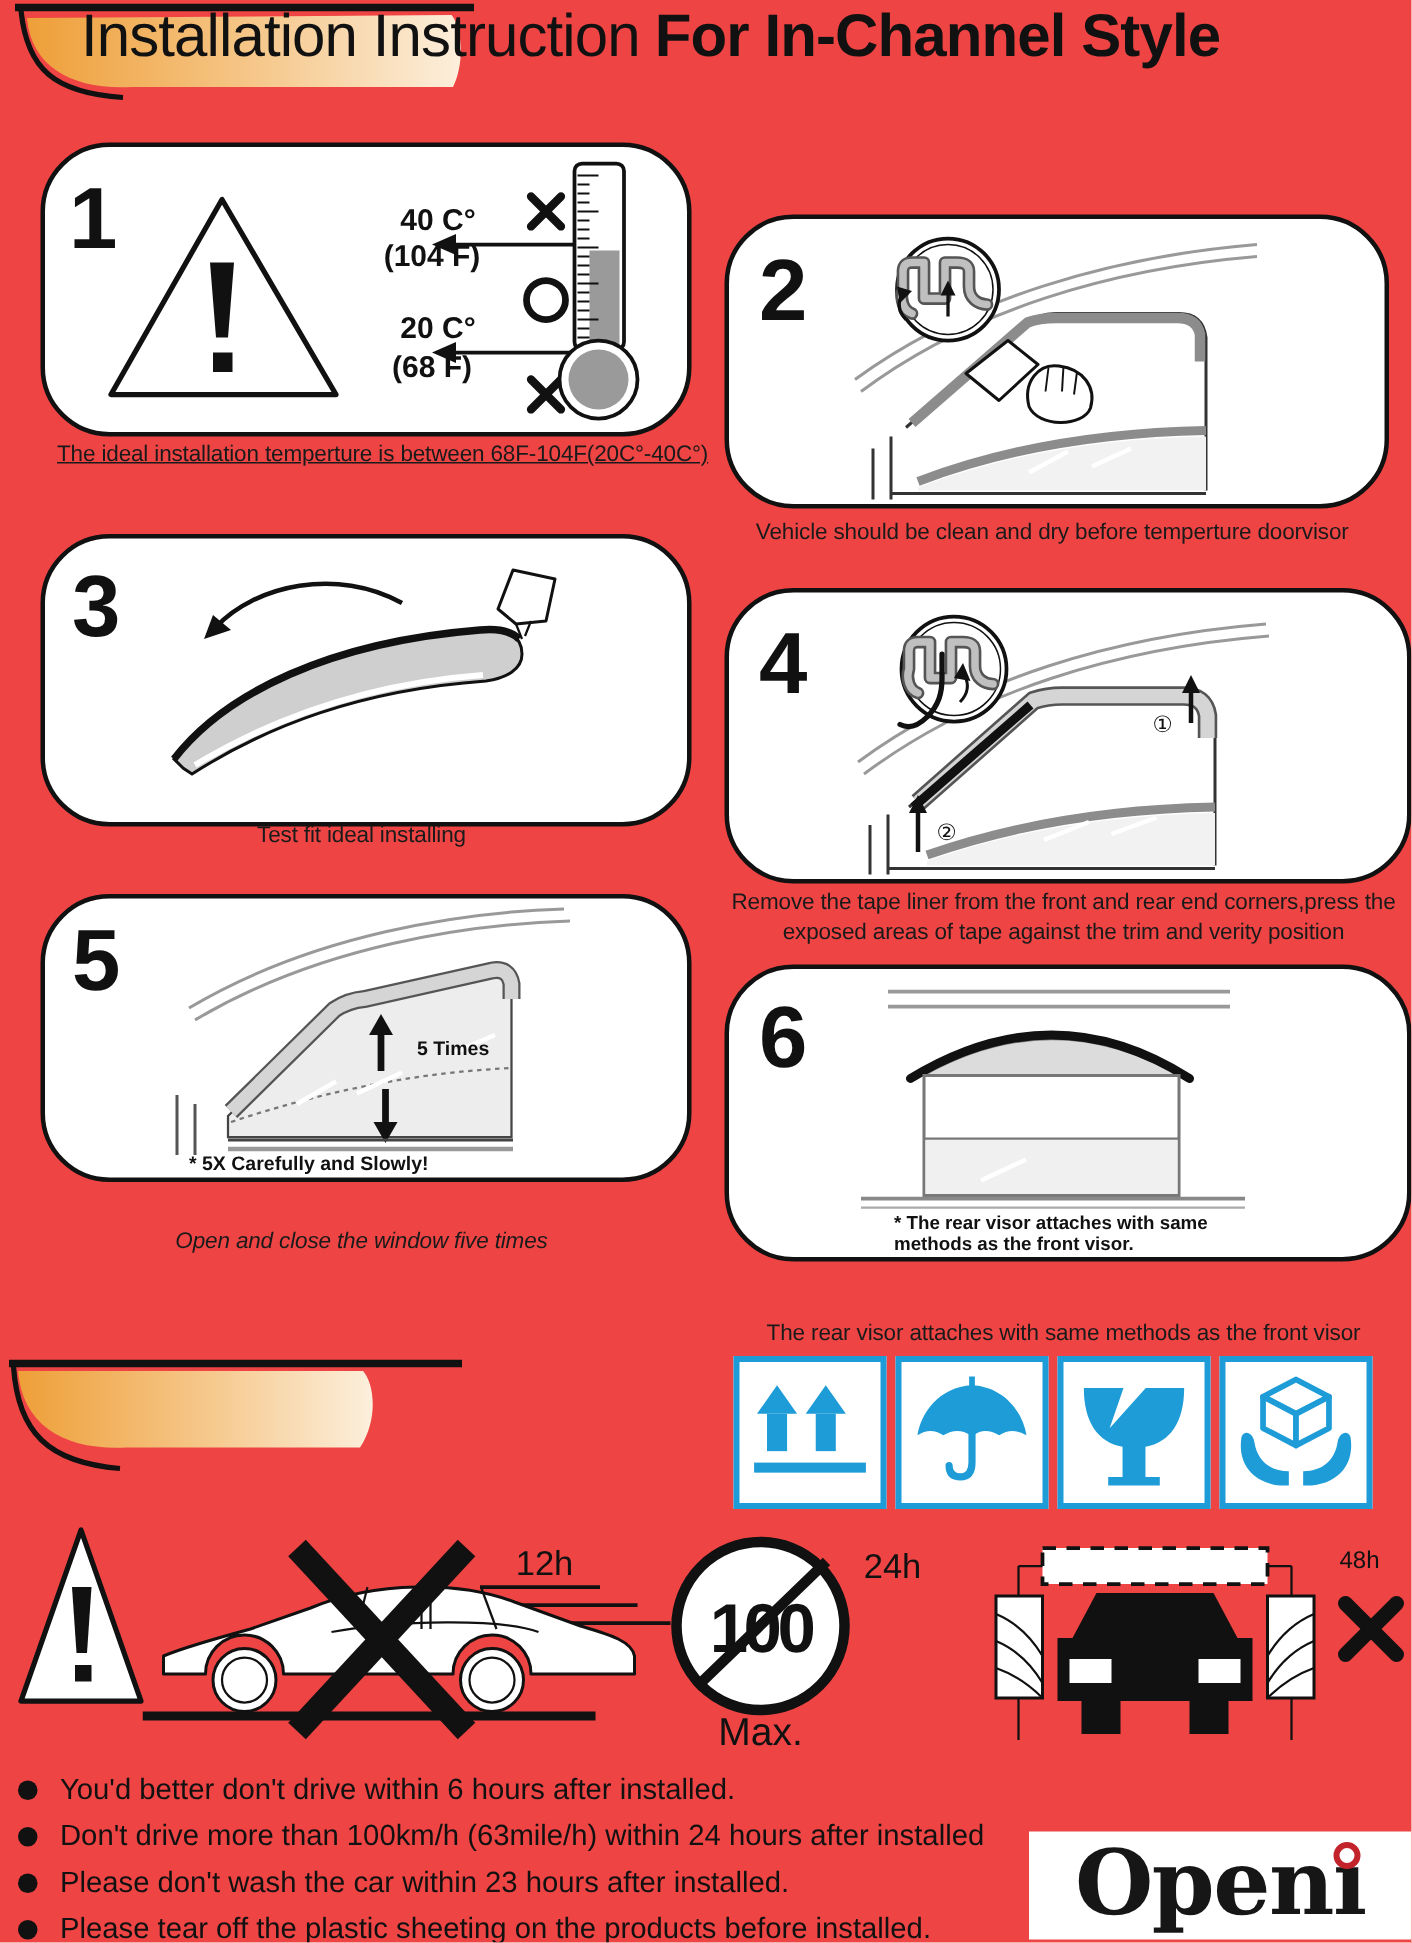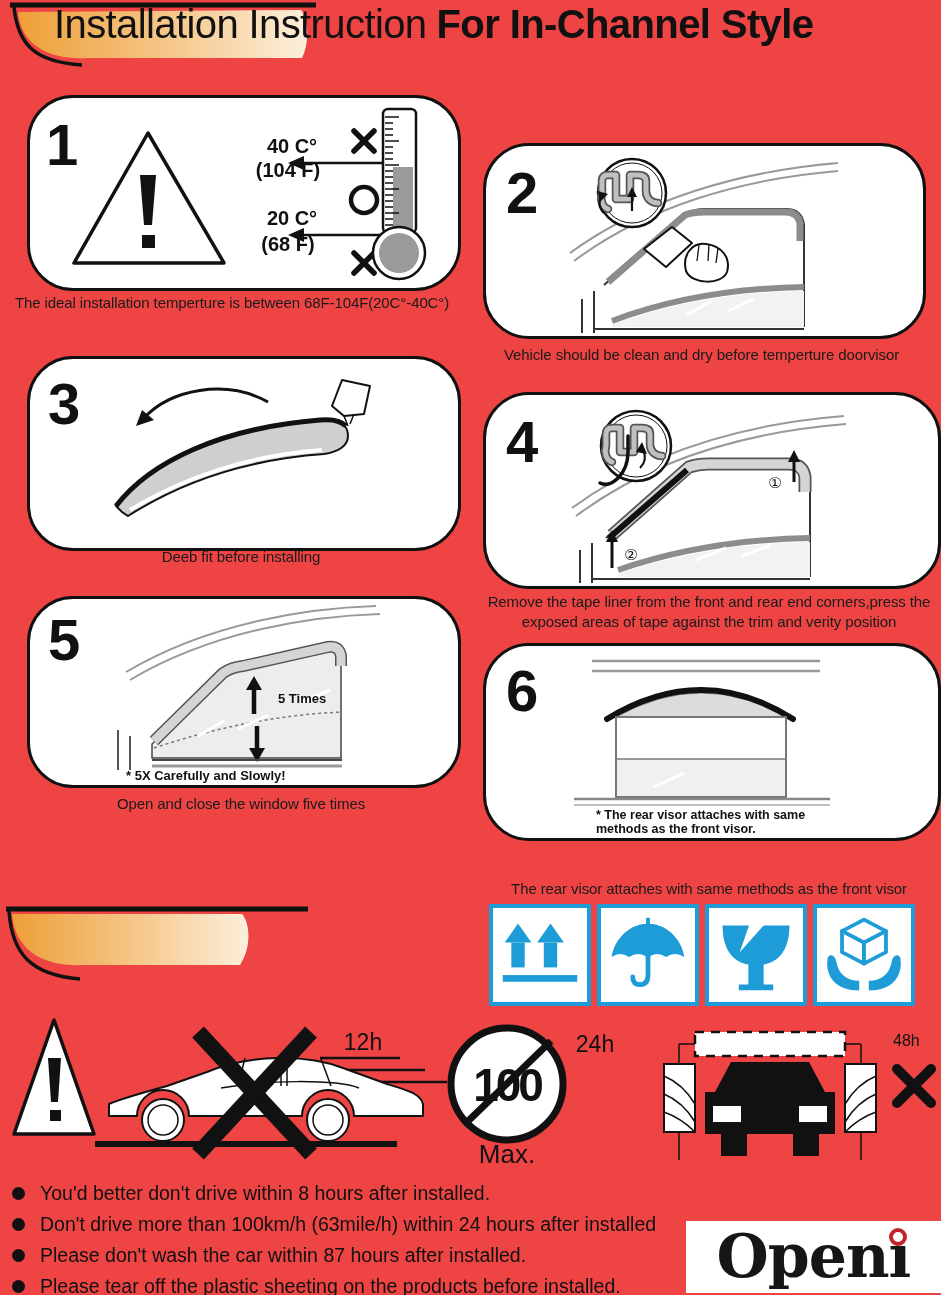--- a/index.html
+++ b/index.html
@@ -91,21 +91,21 @@
       </g>
       <g>
         <rect x="353" y="8" width="33" height="124" rx="5" fill="#fff" stroke="#111" stroke-width="2.5"></rect>
         <rect x="363" y="66" width="20" height="72" fill="#9a9a9a"></rect>
         <path d="M355 16 h14 M355 22 h8 M355 28 h8 M355 34 h8 M355 40 h14 M355 46 h8 M355 52 h8 M355 58 h8 M355 64 h14 M355 70 h8 M355 76 h8 M355 82 h8 M355 88 h14 M355 94 h8 M355 100 h8 M355 106 h8 M355 112 h14 M355 118 h8 M355 124 h8" stroke="#111" stroke-width="1.3"></path>
         <circle cx="369" cy="152" r="26" fill="#fff" stroke="#111" stroke-width="2.5"></circle>
         <circle cx="369" cy="152" r="20" fill="#9a9a9a"></circle>
       </g>
     </svg>
   </section>
-  <p class="caption nowrap" style="left:15px;top:294px;width:428px;">The ideal installation temperture is between 68F-104F(20C°-40C°)</p>
+  <p class="caption nowrap" style="left:38px;top:294px;width:428px;text-decoration:underline;">The ideal installation temperture is between 68F-104F(20C°-40C°)</p>
 
   <section class="panel" style="left:483px;top:143px;width:437px;height:190px;">
     <svg viewBox="0 0 437 184">
       <text class="num" x="20" y="64">2</text>
       <g stroke="#999" stroke-width="2" fill="none">
         <path d="M84 104 C158 50 255 22 352 14"></path>
         <path d="M88 112 C160 58 255 30 352 22"></path>
       </g>
       <path d="M118 136 L196 68 Q206 60 218 60 L300 60 Q316 60 318 76 L318 178" fill="#fff" stroke="#333" stroke-width="2"></path>
       <path d="M122 133 L199 66 Q207 63 218 63 L299 63 Q312 63 314 74 L314 92" fill="none" stroke="#8c8c8c" stroke-width="7"></path>
@@ -144,21 +144,21 @@
       <text class="num" x="18" y="62">3</text>
       <path d="M238 40 C195 16 140 28 114 56" stroke="#111" stroke-width="3" fill="none"></path>
       <polygon points="106,64 112,48 124,58" fill="#111"></polygon>
       <path d="M92 150 L86 144 C120 100 190 66 290 58 C308 56 318 62 318 74 C318 84 308 90 294 92 C210 98 148 122 98 154 Z" fill="#cfcfcf" stroke="#111" stroke-width="2"></path>
       <path d="M86 144 C120 100 190 66 290 58 C300 57 310 58 316 64" stroke="#111" stroke-width="5" fill="none"></path>
       <path d="M100 148 C150 118 212 94 292 88" stroke="#fff" stroke-width="4" fill="none"></path>
       <polygon points="302,44 312,18 340,24 334,52 314,54" fill="#fff" stroke="#111" stroke-width="2" stroke-linejoin="round"></polygon>
       <path d="M314 54 L318 64 M324 52 L320 62" stroke="#111" stroke-width="1.5" fill="none"></path>
     </svg>
   </section>
-  <p class="caption nowrap" style="left:27px;top:548px;width:428px;">Deeb fit before installing</p>
+  <p class="caption nowrap" style="left:27px;top:548px;width:428px;">Test fit ideal installing</p>
 
   <section class="panel" style="left:483px;top:392px;width:452px;height:191px;">
     <svg viewBox="0 0 452 185">
       <text class="num" x="20" y="64">4</text>
       <g stroke="#999" stroke-width="2" fill="none">
         <path d="M86 110 C162 54 258 26 358 18"></path>
         <path d="M90 118 C165 62 260 34 360 26"></path>
       </g>
       <path d="M120 140 L200 72 Q210 64 222 64 L306 64 Q322 64 324 80 L324 179" fill="#fff" stroke="#333" stroke-width="2"></path>
       <path d="M132 176 Q218 146 324 144 L324 179 L132 179 Z" fill="#f2f2f2"></path>
@@ -215,21 +215,21 @@
       <text x="248" y="101" font-size="13" font-weight="bold">5 Times</text>
       <path d="M122 158 L312 158" stroke="#444" stroke-width="2"></path>
       <path d="M122 164 L312 164" stroke="#999" stroke-width="3"></path>
       <g stroke="#555" stroke-width="2" fill="none">
         <path d="M88 128 L88 168"></path>
           <path d="M100 134 L100 168"></path>
       </g>
       <text x="96" y="178" font-size="13" font-weight="bold">* 5X Carefully and Slowly!</text>
     </svg>
   </section>
-  <p class="caption nowrap" style="left:27px;top:795px;width:428px;">Open and close the window five times</p>
+  <p class="caption nowrap" style="left:27px;top:819px;width:428px;font-style:italic;">Open and close the window five times</p>
 
   <section class="panel" style="left:483px;top:643px;width:452px;height:192px;">
     <svg viewBox="0 0 452 186">
       <text class="num" x="20" y="62">6</text>
       <g stroke="#999" stroke-width="2.5" fill="none">
         <path d="M106 12 L334 12"></path>
           <path d="M106 22 L334 22"></path>
       </g>
       <path d="M130 68 Q216 20 300 68 Z" fill="#dcdcdc" stroke="#888" stroke-width="1"></path>
       <path d="M121 70 Q216 12 307 70" stroke="#111" stroke-width="6" fill="none" stroke-linecap="round"></path>
@@ -358,29 +358,29 @@
   <svg class="abs" style="left:888px;top:1060px;" width="52" height="52" viewBox="0 0 52 52">
     <g stroke="#111" stroke-width="10" stroke-linecap="round">
       <path d="M9 9 L43 43"></path>
         <path d="M43 9 L9 43"></path>
     </g>
   </svg>
 
   <ul class="bullet-list">
     <li>
       <span class="dot"></span>
-      <span class="btext">You'd better don't drive within 8 hours after installed.</span>
+      <span class="btext">You'd better don't drive within 6 hours after installed.</span>
     </li>
     <li>
       <span class="dot"></span>
       <span class="btext clip">Don't drive more than 100km/h (63mile/h) within 24 hours after installed</span>
     </li>
     <li>
       <span class="dot"></span>
-      <span class="btext">Please don't wash the car within 87 hours after installed.</span>
+      <span class="btext">Please don't wash the car within 23 hours after installed.</span>
     </li>
     <li>
       <span class="dot"></span>
       <span class="btext">Please tear off the plastic sheeting on the products before installed.</span>
     </li>
   </ul>
 
   <div class="brand"><span>Open</span><span class="iwrap"><span>ı</span><span class="iring"></span></span><span>or</span></div>
 
 </div>

